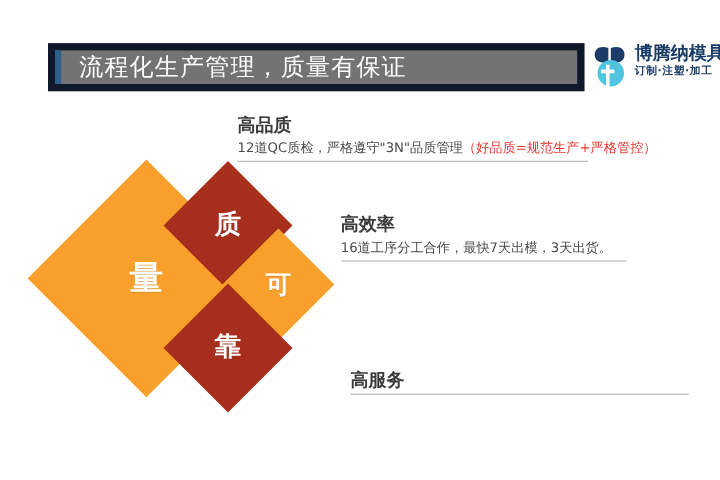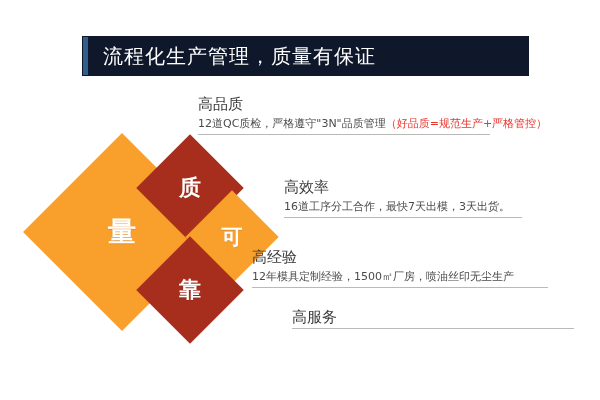--- a/index.html
+++ b/index.html
@@ -8,24 +8,23 @@
     background:#ffffff;
     font-family:"DejaVu Sans","Liberation Sans",sans-serif;
     overflow:hidden;
     position:relative;
   }
   #stage{position:absolute;left:0;top:0;width:600px;height:400px;}
 
   
   .header-bar{
     position:absolute;left:40px;top:36px;width:447px;height:40px;
-    background:#0f172a;
-    border:1px solid #0f172a;
+    background:#737373;
+    border:6px solid #0f172a;
     box-sizing:border-box;
-    margin-left:42px;
   }
   .header-bar .edge{
     position:absolute;left:0;top:0;width:5px;height:100%;
     background:#2f5f8c;
   }
   .header-title{
     position:absolute;left:20px;top:50%;transform:translateY(-50%);
     color:#ffffff;font-size:20px;font-weight:400;letter-spacing:1px;
     white-space:nowrap;
   }
@@ -74,21 +73,21 @@
   .dm-ke > span{font-size:21px;}
   .dm-kao{
     left:152px;top:252px;width:76px;height:76px;
     background:#a72d1d;
   }
   .dm-kao > span{font-size:22px;}
 
   
   .block{position:absolute;}
   .block .title{
-    font-size:15px;font-weight:normal;color:#3b3b3b;
+    font-size:15px;font-weight:bold;color:#3b3b3b;
     line-height:18px;white-space:nowrap;
   }
   .block .desc{
     font-size:11px;color:#4a4a4a;line-height:16px;
     white-space:nowrap;margin-top:3px;
   }
   .block .desc .hl{color:#e8362c;}
   .block .rule{
     height:1px;background:#b9b9b9;margin-top:2px;
   }
@@ -105,20 +104,32 @@
 </head>
 <body>
 
 <div id="stage">
 
   <div class="header-bar">
     <div class="edge"></div>
     <div class="header-title">流程化生产管理，质量有保证</div>
   </div>
 
+  <div class="logo">
+    <svg class="logo-mark" viewBox="0 0 34 36">
+      <path d="M14 3 C6 0 1 5 3 11 C4.5 15.5 10 16 14 14 Z" fill="#1b3c66"></path>
+      <path d="M16 3 C24 0 29 5 27 11 C25.5 15.5 20 16 16 14 Z" fill="#1b3c66"></path>
+      <circle cx="16" cy="24" r="11" fill="#4fc3e0"></circle>
+      <path d="M12 17 h3 v4 h4 v3 h-4 v11 h-3 v-11 h-4 v-3 h4 z" fill="#ffffff"></path>
+    </svg>
+    <div class="logo-text">
+      <div class="logo-name">博腾纳模具</div>
+      <div class="logo-sub">订制·注塑·加工</div>
+    </div>
+  </div>
 
   <div class="diamond dm-liang">
     <span>量</span>
   </div>
   <div class="diamond dm-zhi">
     <span>质</span>
   </div>
   <div class="diamond dm-ke">
     <span>可</span>
   </div>
@@ -131,24 +142,19 @@
     <div class="desc"><span>12道QC质检，严格遵守"3N"品质管理</span><span class="hl">（好品质=规范生产+严格管控）</span></div>
     <div class="rule"></div>
   </div>
 
   <div class="block b2">
     <div class="title">高效率</div>
     <div class="desc"><span>16道工序分工合作，最快7天出模，3天出货。</span><span class="hl"></span></div>
     <div class="rule"></div>
   </div>
 
-  <div class="block b3">
-    <div class="title">高经验</div>
-    <div class="desc"><span>12年模具定制经验，1500㎡厂房，喷油丝印无尘生产</span><span class="hl"></span></div>
-    <div class="rule"></div>
-  </div>
 
   <div class="block b4">
     <div class="title">高服务</div>
     <div class="rule"></div>
   </div>
 
 </div>
 
 </body></html>

